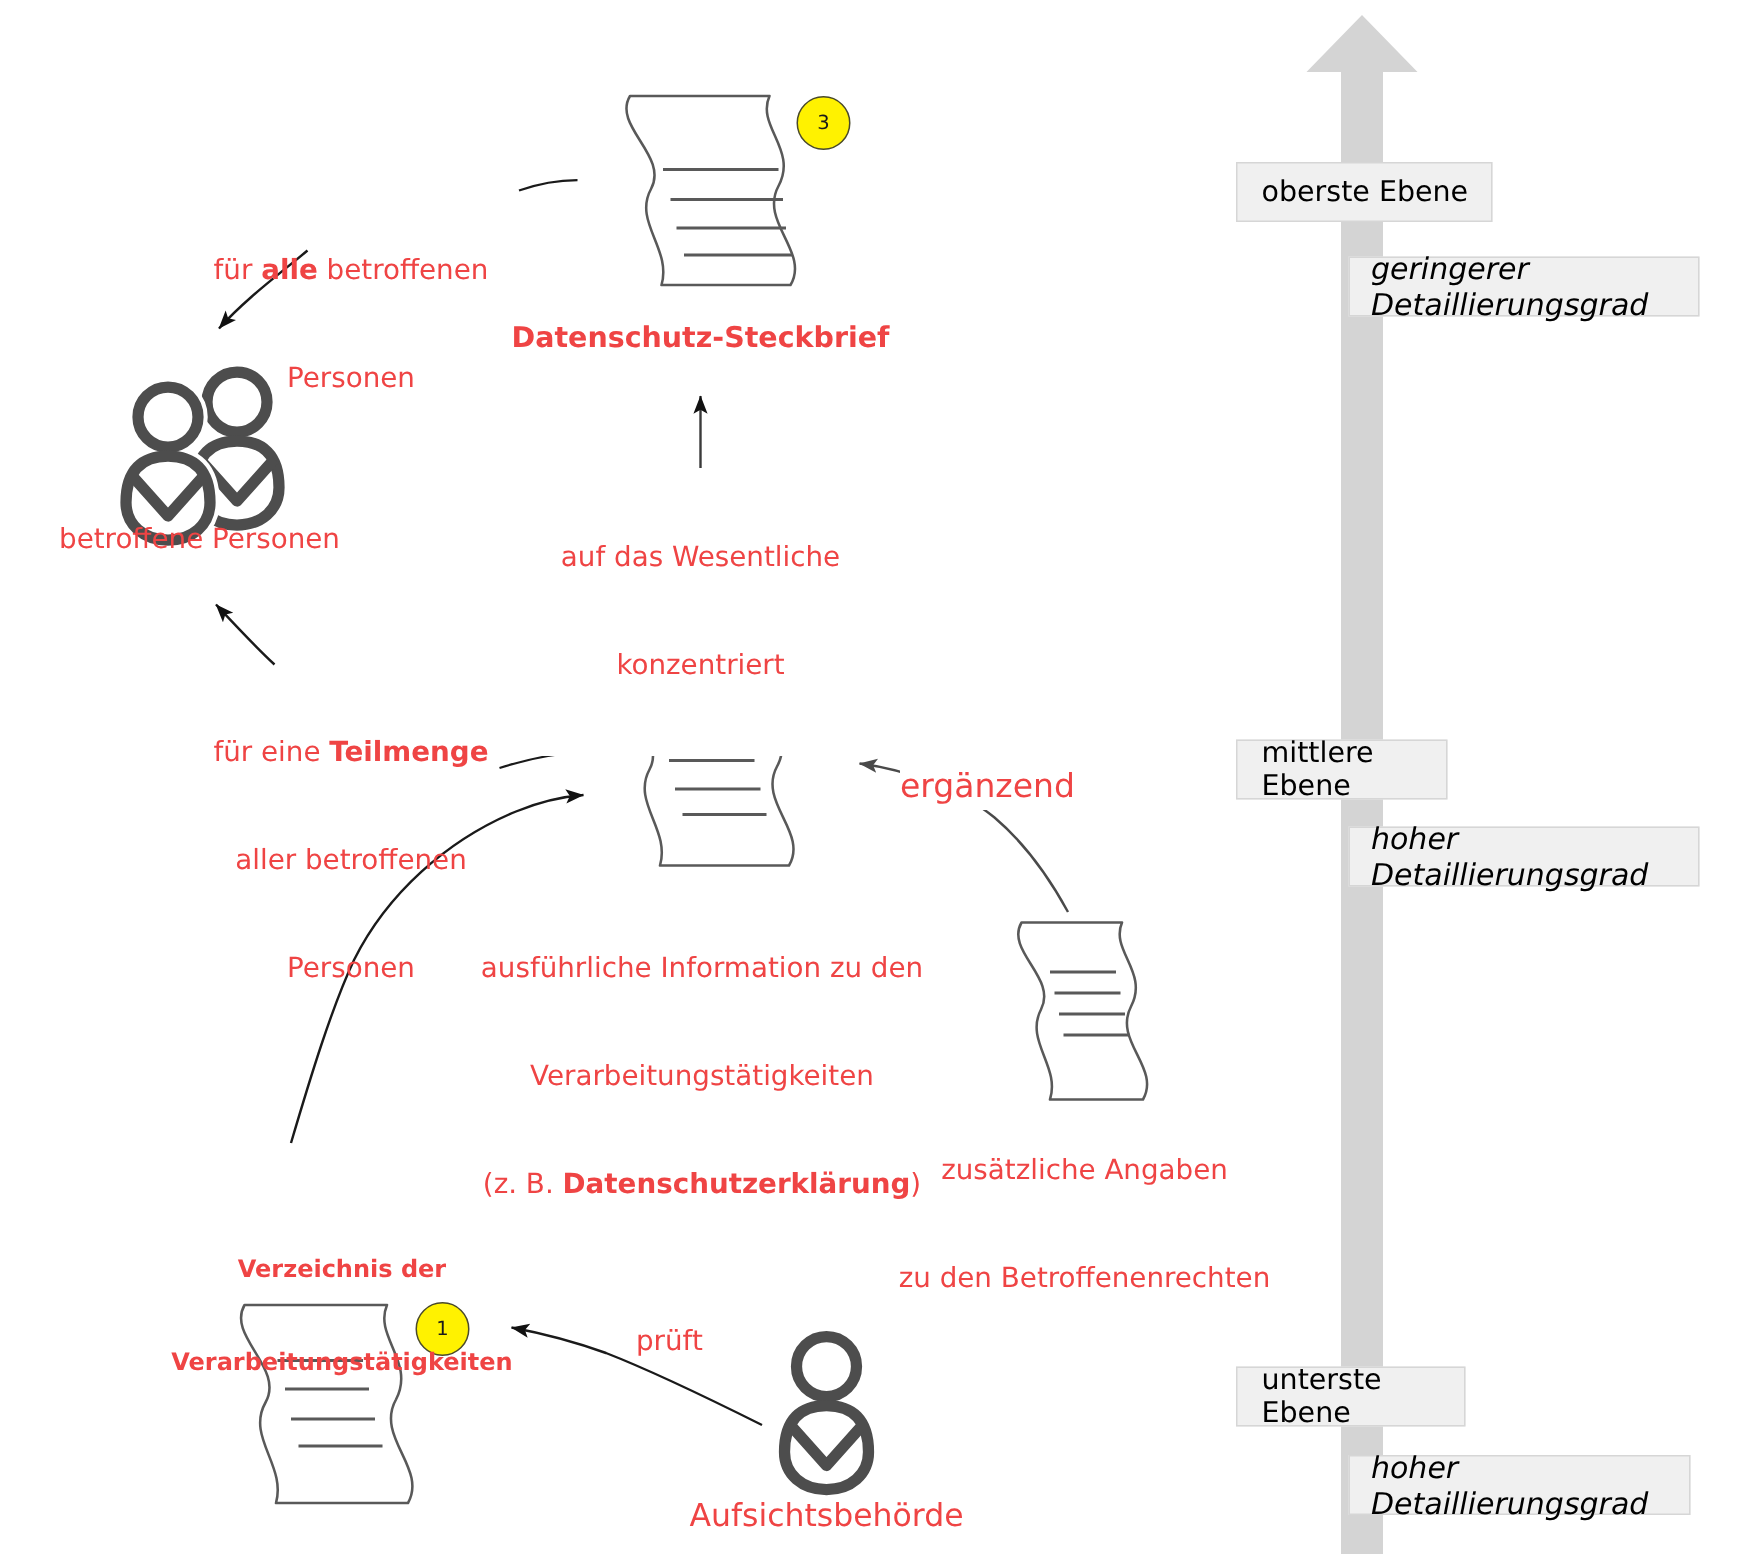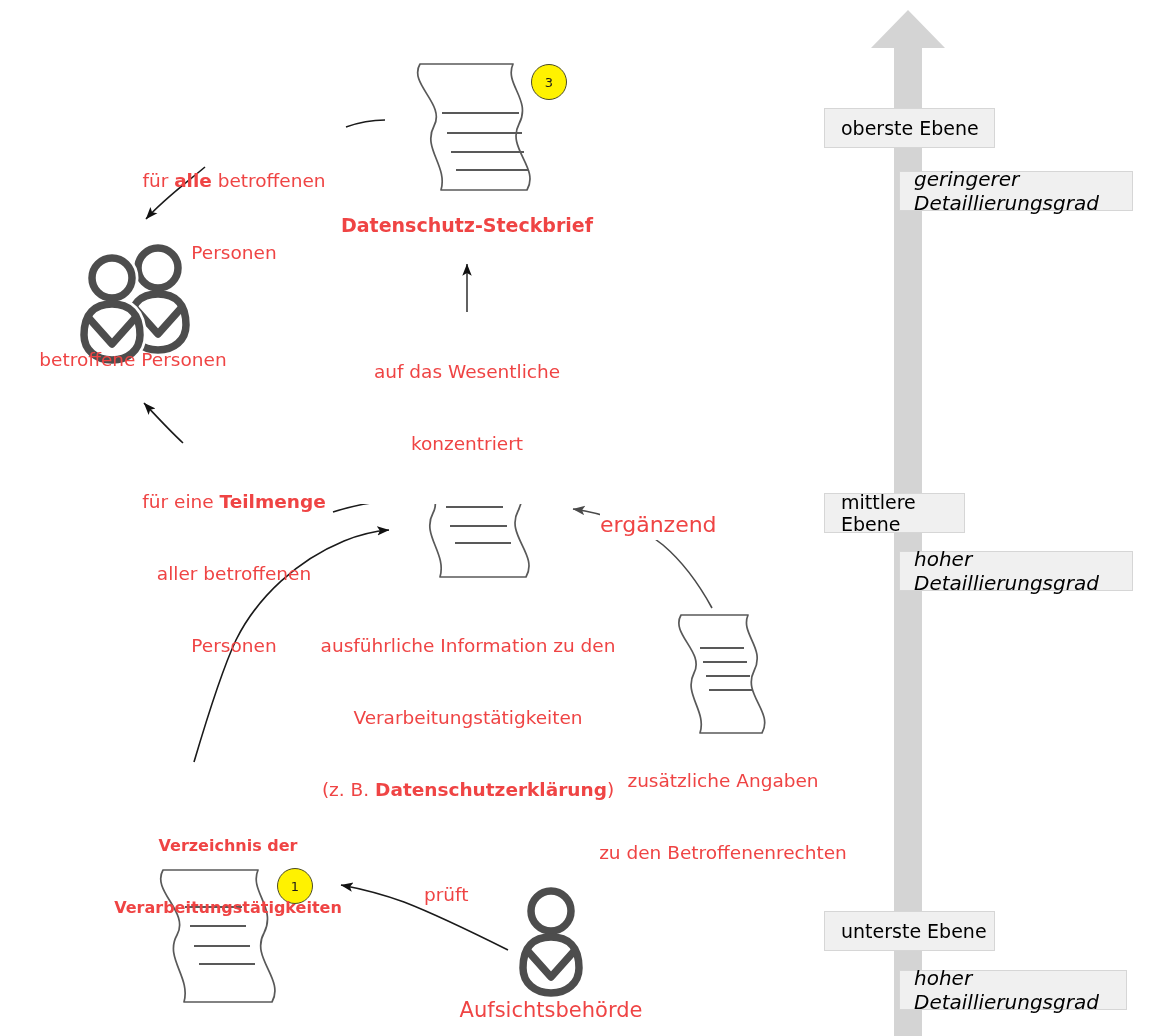--- a/index.html
+++ b/index.html
@@ -260,16 +260,16 @@
   <div class="lbl" style="left:408px; top:883px; font-size:18.5px; background:#ffffff;margin-left:16px;">prüft</div>
 
   <div class="lbl center" style="left:444px; top:997px; width:214px; font-size:21px;">Aufsichtsbehörde</div>
 
   <div class="chip chip-level" style="left:824px; top:108px; width:171px; height:40px;">oberste Ebene</div>
   <div class="chip chip-detail" style="left:899px; top:171px; width:234px; height:40px;">geringerer Detaillierungsgrad</div>
 
   <div class="chip chip-level" style="left:824px; top:493px; width:141px; height:40px;">mittlere Ebene</div>
   <div class="chip chip-detail" style="left:899px; top:551px; width:234px; height:40px;">hoher Detaillierungsgrad</div>
 
-  <div class="chip chip-level" style="left:824px; top:911px; width:171px; height:40px;">unterste Ebene</div>
+  <div class="chip chip-level" style="left:824px; top:911px; width:153px; height:40px;">unterste Ebene</div>
   <div class="chip chip-detail" style="left:899px; top:970px; width:228px; height:40px;">hoher Detaillierungsgrad</div>
 
 </div>
 
 </body></html>

